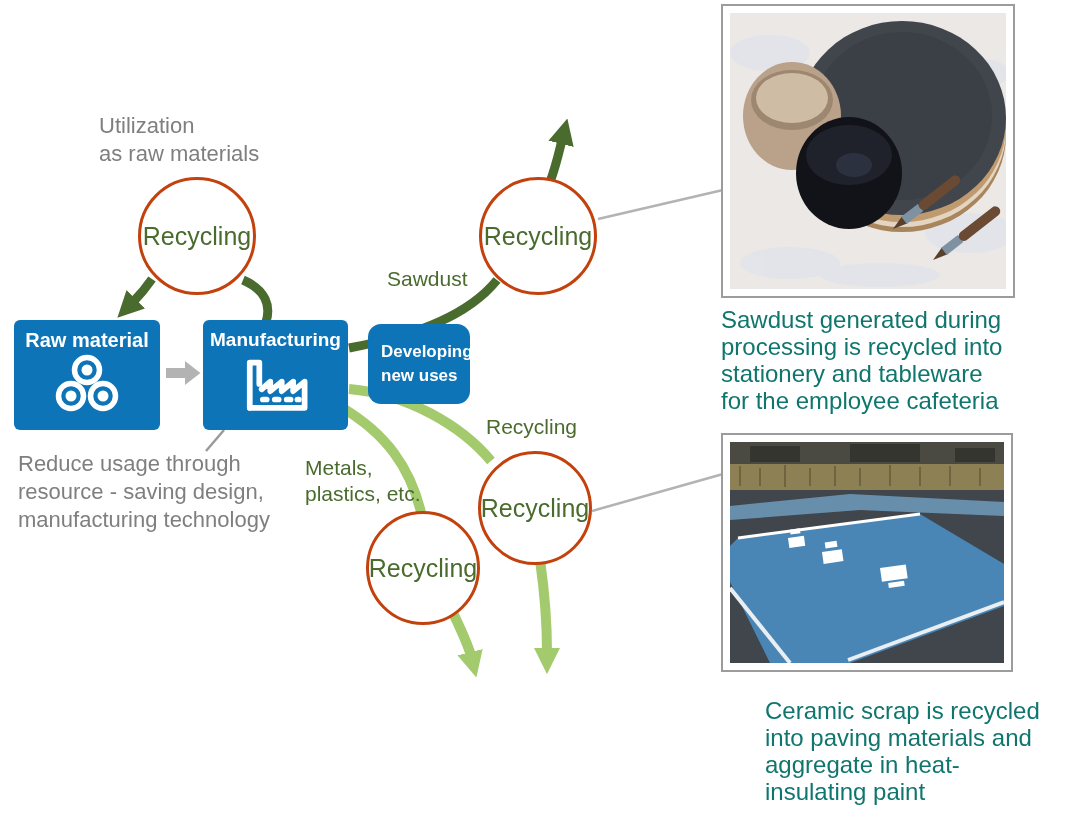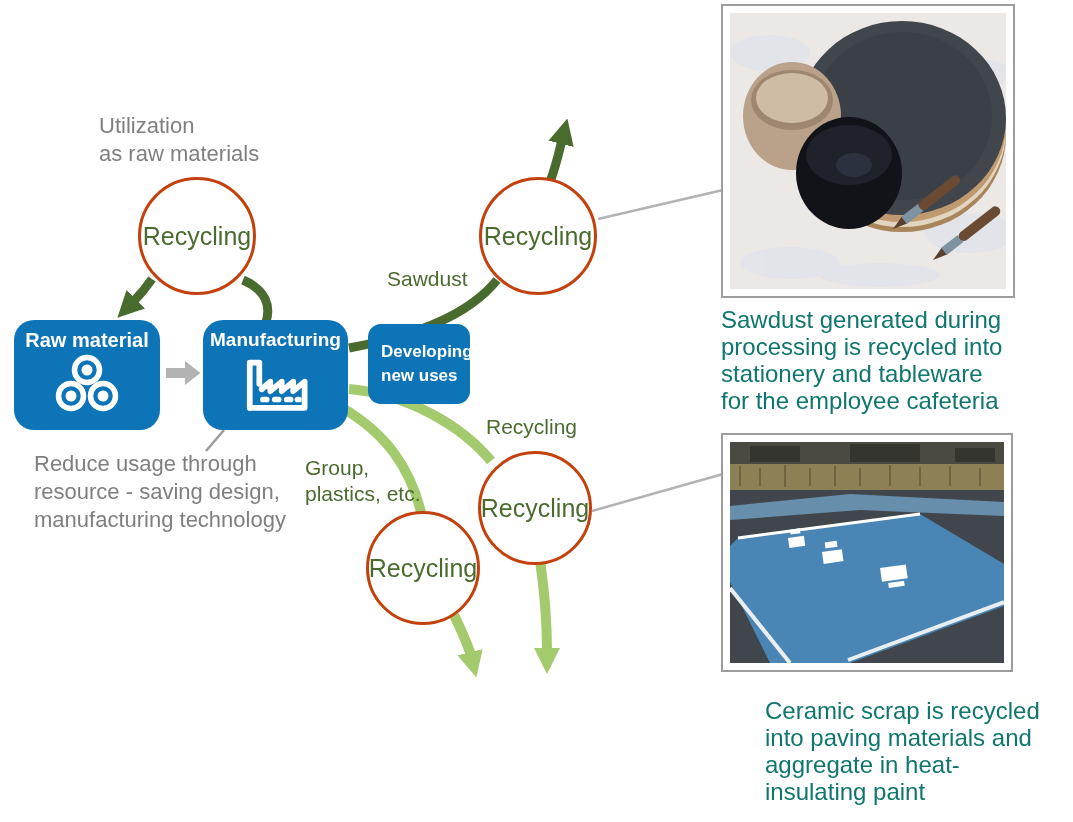--- a/index.html
+++ b/index.html
@@ -13,21 +13,21 @@
                     -2px 0 0 #fff,2px 0 0 #fff,
                     -2px 2px 0 #fff,0 2px 0 #fff,2px 2px 0 #fff,
                     -3px 0 1px #fff,3px 0 1px #fff,0 3px 1px #fff,0 -3px 1px #fff;}
   .green-label{position:absolute;z-index:4;color:#4a6b2e;font-size:21px;line-height:26px;
                white-space:pre-line;}
 
   .circle{position:absolute;z-index:2;background:#fff;border:3px solid #c2410c;border-radius:50%;
           display:flex;align-items:center;justify-content:center;color:#4a6b2e;
           font-size:25px;box-sizing:border-box;}
 
-  .node{position:absolute;z-index:3;background:#0e74b8;border-radius:20px;color:#fff;
+  .node{position:absolute;z-index:3;background:#0e74b8;border-radius:6px;color:#fff;
         box-sizing:border-box;display:flex;flex-direction:column;align-items:center;}
   .node-title{font-weight:bold;font-size:20px;margin-top:9px;white-space:nowrap;}
   .node-icon{margin-top:2px;}
   .node-small{justify-content:center;align-items:flex-start;padding-left:13px;border-radius:13px;}
   .node-small .node-title{font-size:17px;line-height:24px;margin:0;white-space:pre-line;}
 
   .card-frame{position:absolute;z-index:3;background:#fff;border:2px solid #9c9c9c;
               padding:7px;box-sizing:border-box;}
   .card-frame svg{display:block;}
   .caption{position:absolute;z-index:3;color:#0f766e;font-size:24px;line-height:27px;width:288px;}
@@ -58,27 +58,27 @@
 
     <line x1="598" y1="219" x2="723" y2="190" stroke="#b3b3b3" stroke-width="2.5"></line>
     <line x1="592" y1="511" x2="723" y2="474" stroke="#b3b3b3" stroke-width="2.5"></line>
     <line x1="224" y1="430" x2="206" y2="451" stroke="#9a9a9a" stroke-width="2.5"></line>
 
     <polygon points="165,367 184,367 184,359 202,373 184,387 184,379 165,379" fill="#b3b3b3" stroke="#fff" stroke-width="2"></polygon>
   </svg>
 
   <div class="halo" style="left:99px;top:112px;">Utilization
 as raw materials</div>
-  <div class="halo" style="left:18px;top:450px;margin-left:16px;">Reduce usage through
+  <div class="halo" style="left:18px;top:450px;">Reduce usage through
 resource - saving design,
 manufacturing technology</div>
 
   <div class="green-label" style="left:387px;top:266px;text-align:right;">Sawdust</div>
   <div class="green-label" style="left:486px;top:414px;">Recycling</div>
-  <div class="green-label" style="left:305px;top:455px;">Group,
+  <div class="green-label" style="left:305px;top:455px;">Metals,
 plastics, etc.</div>
 
   <div class="circle" style="left:138px;top:177px;width:118px;height:118px;">
     <span>Recycling</span>
   </div>
   <div class="circle" style="left:479px;top:177px;width:118px;height:118px;">
     <span>Recycling</span>
   </div>
   <div class="circle" style="left:478px;top:451px;width:114px;height:114px;">
     <span>Recycling</span>

